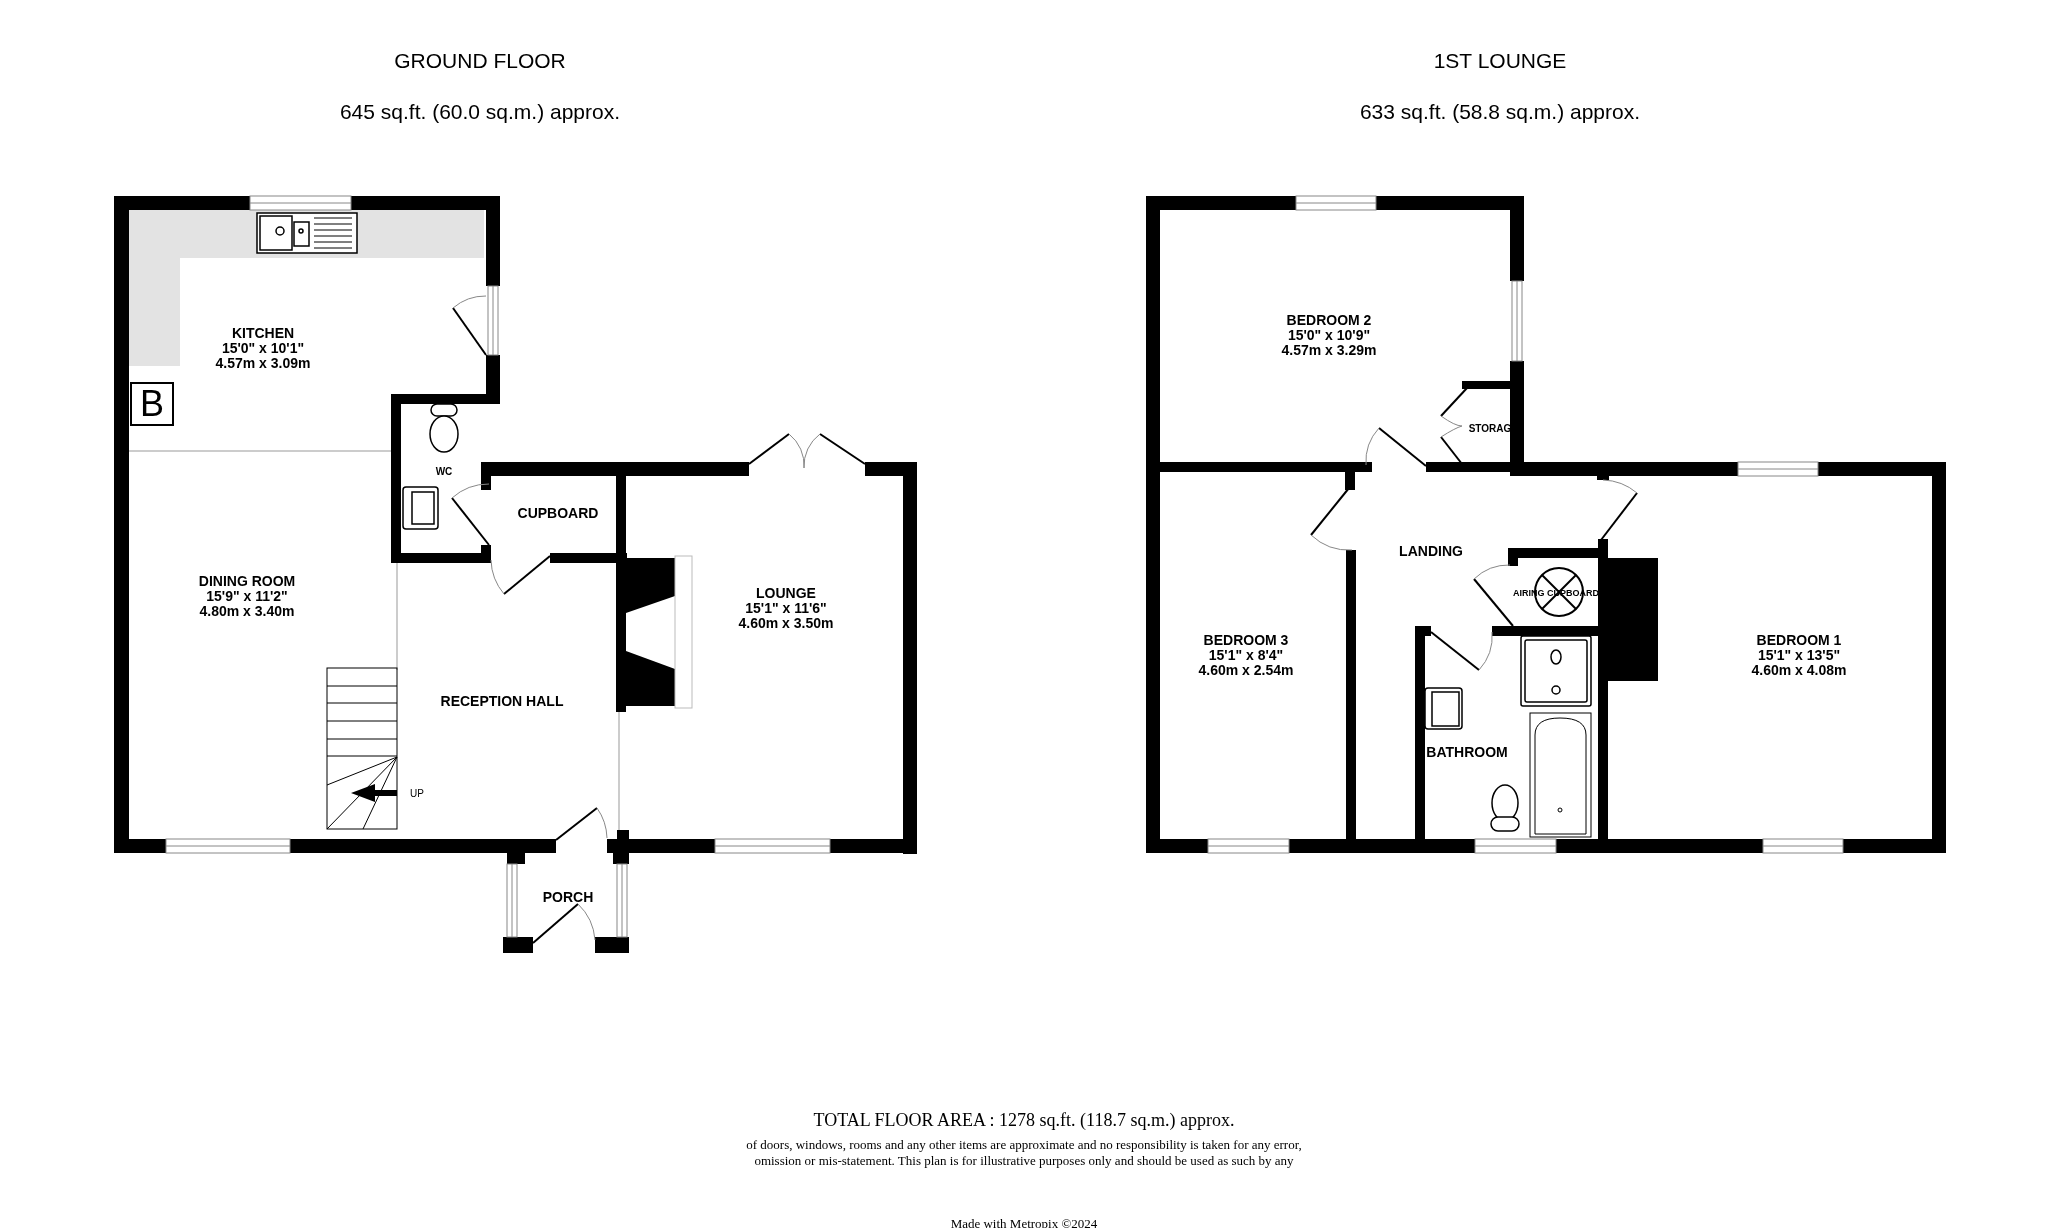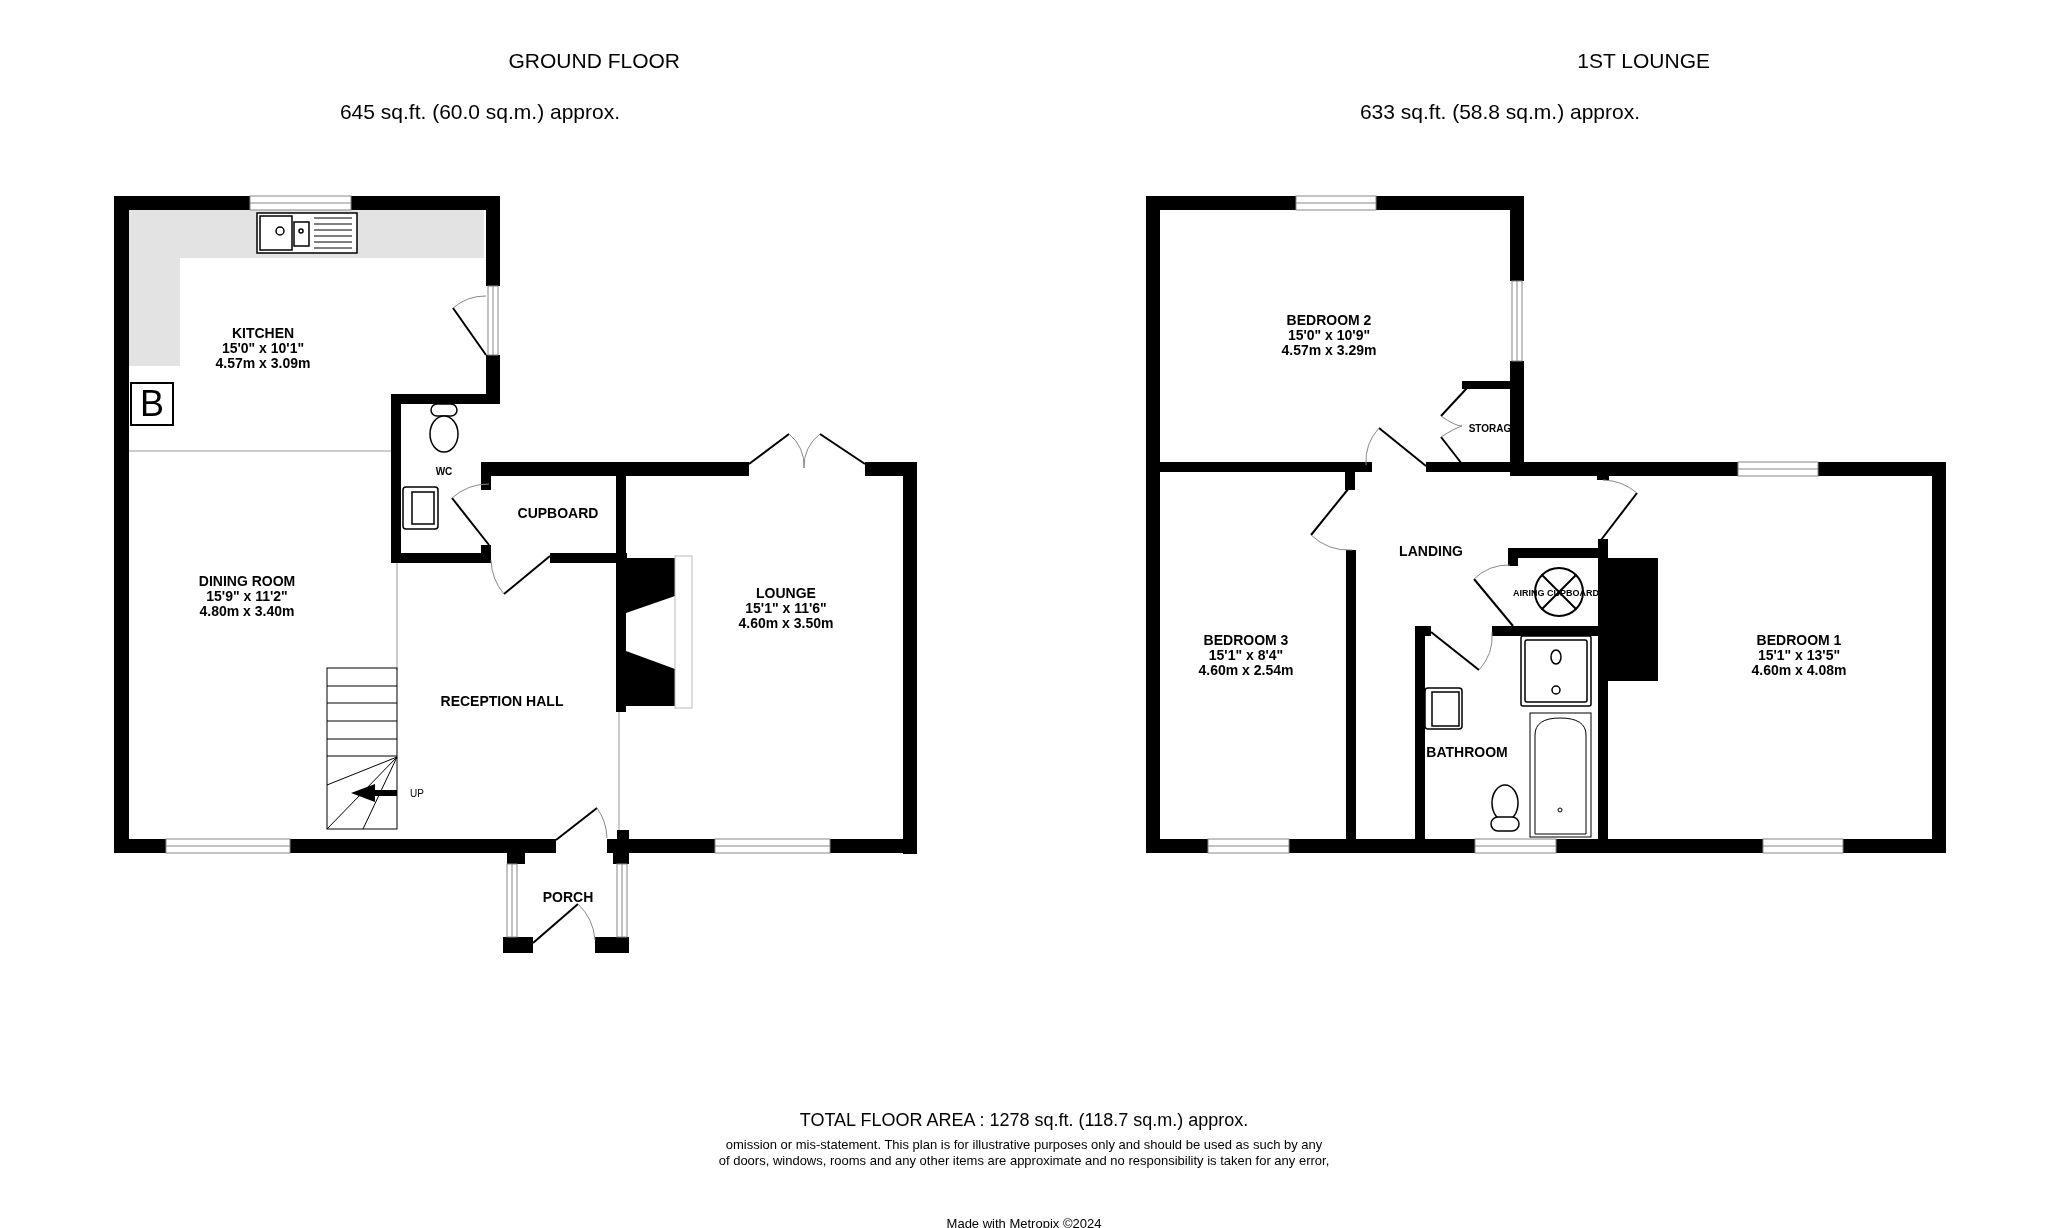--- a/index.html
+++ b/index.html
@@ -1,27 +1,27 @@
 <!DOCTYPE html>
 <html><head>
 <meta charset="utf-8">
 <style>
   html, body { margin:0; padding:0; background:#ffffff; }
   body { width:2048px; height:1228px; position:relative; overflow:hidden; font-family:"Liberation Sans", sans-serif; color:#000; }
   .floor-header { position:absolute; text-align:center; font-size:21px; line-height:23px; font-family:"Liberation Sans", sans-serif; }
-  .floor-header .title { display:block;text-align:right; }
+  .floor-header .title { display:block; }
   .floor-header .area { display:block;margin-top:28px; }
   #gf-header { left:280px; width:400px; top:49px; }
   #ff-header { left:1290px; width:420px; top:49px; }
   svg#plan { position:absolute; left:0; top:0; }
   .room-label { font-family:"Liberation Sans", sans-serif; font-weight:bold; font-size:14px; fill:#000; text-anchor:middle; }
   .room-dim { font-family:"Liberation Sans", sans-serif; font-weight:bold; font-size:14px; fill:#000; text-anchor:middle; }
   .small-label { font-family:"Liberation Sans", sans-serif; font-weight:bold; font-size:10px; fill:#000; text-anchor:middle; }
   .up-label { font-family:"Liberation Sans", sans-serif; font-size:10px; fill:#000; }
-  .footer { position:absolute; left:600px; width:848px; text-align:center; font-family:Liberation Sans, sans-serif; }
+  .footer { position:absolute; left:600px; width:848px; text-align:center; font-family:Liberation Serif, serif; }
   #total-area { top:1109px; font-size:18px; line-height:22px; }
   #disclaimer { top:1137px; font-size:13px; line-height:16px; }
   #credit { top:1217px; font-size:13px; line-height:14px; }
   .b-box { position:absolute; left:130px; top:382px; width:40px; height:40px; border:2px solid #000; font-size:36px; line-height:40px; text-align:center; background:#fff; font-family:"Liberation Sans", sans-serif; }
 </style>
 </head>
 <body>
 
 <div class="floor-header" id="gf-header">
   <span class="title">GROUND FLOOR</span>
@@ -298,16 +298,16 @@
     <text class="room-label" x="1431" y="556">LANDING</text>
     <text class="room-label" x="1467" y="757">BATHROOM</text>
     <text class="small-label" x="1490" y="432">STORAG</text>
   </g>
 </svg>
 
 <div class="b-box">B</div>
 
 <div class="footer" id="total-area">TOTAL FLOOR AREA : 1278 sq.ft. (118.7 sq.m.) approx.</div>
 <div class="footer" id="disclaimer">
+  <div>of doors, windows, rooms and any other items are approximate and no responsibility is taken for any error,</div>
   <div>omission or mis-statement. This plan is for illustrative purposes only and should be used as such by any</div>
-  <div>of doors, windows, rooms and any other items are approximate and no responsibility is taken for any error,</div>
 </div>
 <div class="footer" id="credit">Made with Metropix ©2024</div>
 
 </body></html>

